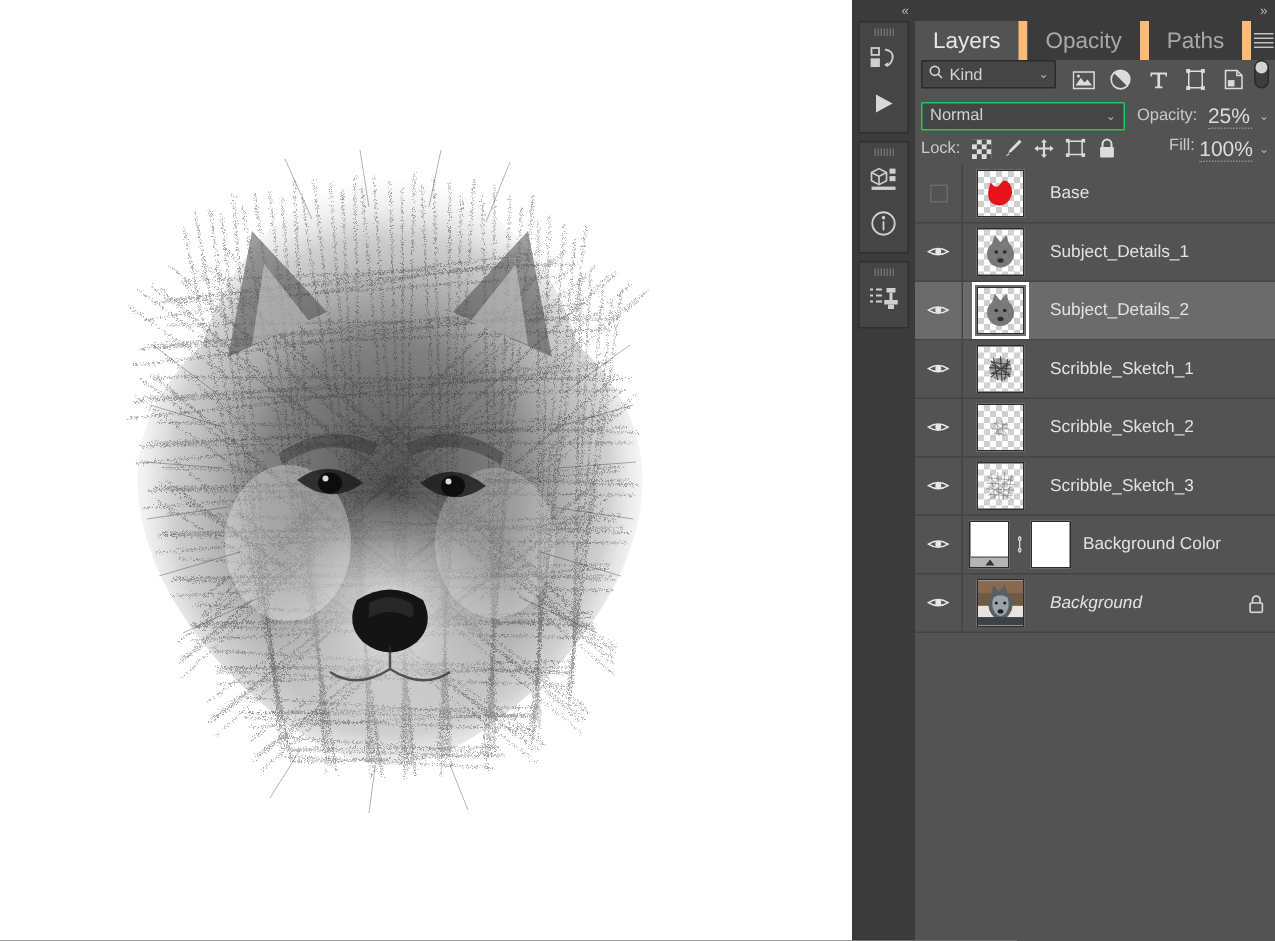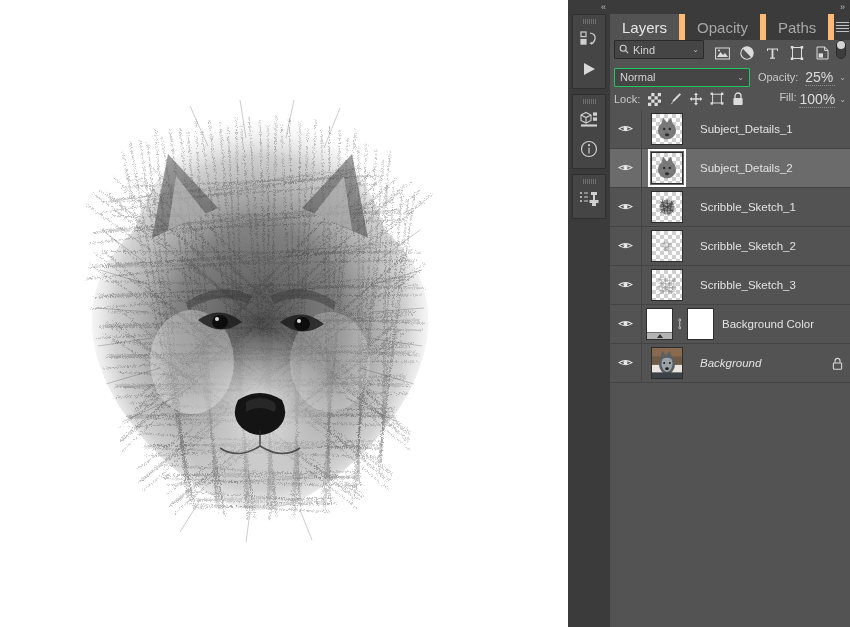--- a/index.html
+++ b/index.html
@@ -547,20 +547,33 @@
         <span class="num-label">Fill:</span>
         <div class="num-field">
           <span class="num-value">100%</span>
           <span class="caret">⌄</span>
         </div>
       </div>
     </div>
 
     <div class="layers-list">
 
+      <div class="layer-row">
+        <div class="eye-cell">
+          <div class="eye-empty"></div>
+        </div>
+        <div class="thumb-cell">
+          <div class="thumb checker">
+            <svg viewBox="0 0 32 32">
+              <path d="M9 8 q4 6 7 1 q3 -5 7 1 q3 6 -1 11 q-5 6 -12 2 q-5 -4 -1 -15 Z" fill="#e8121b"></path>
+            </svg>
+          </div>
+        </div>
+        <div class="layer-name">Base</div>
+      </div>
 
       <div class="layer-row">
         <div class="eye-cell">
           <div class="eye">
             <svg viewBox="0 0 16 10" fill="none" stroke="#e8e8e8" stroke-width="1.1">
               <path d="M1 5 q7 -4.4 14 0 q-7 4.4 -14 0 Z"></path>
               <circle cx="8" cy="5" r="2.1" fill="#e8e8e8" stroke="none"></circle>
             </svg>
           </div>
         </div>

